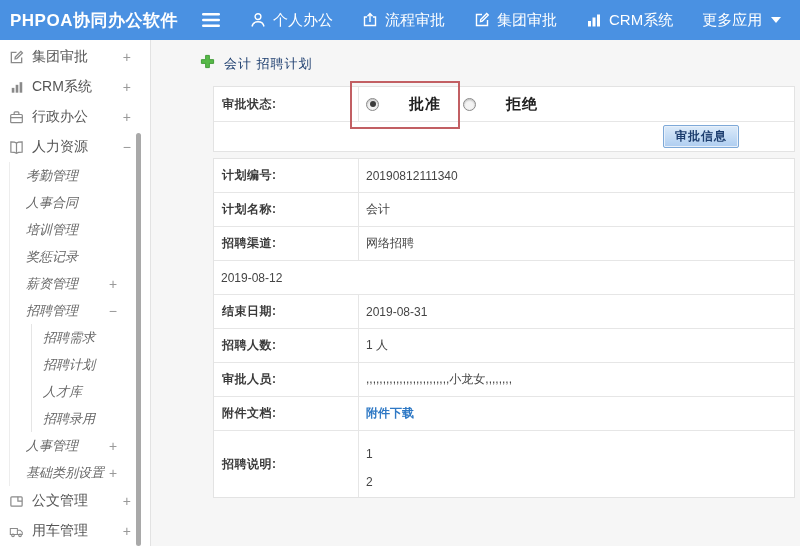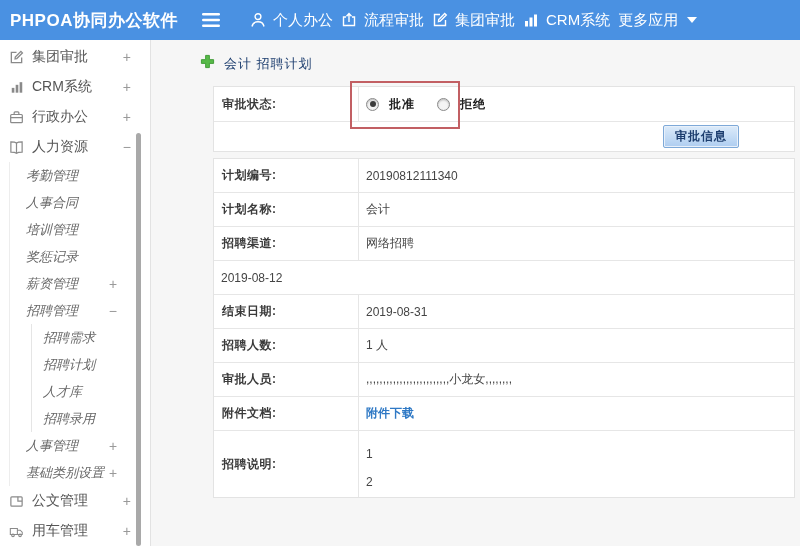--- a/index.html
+++ b/index.html
@@ -3,21 +3,21 @@
 <meta charset="utf-8">
 <style>
   * { margin:0; padding:0; box-sizing:border-box; }
   html,body { width:800px; height:546px; overflow:hidden;
     font-family:"Liberation Sans","DejaVu Sans",sans-serif; background:#f6f6f6; }
 
   
   .topbar { height:40px; background:#4a91e2; display:flex; align-items:center; color:#fff; }
   .brand { font-size:17px; font-weight:bold; padding-left:10px; width:190px; letter-spacing:.5px; }
   .hamburger { margin-left:12px; cursor:pointer; display:flex; align-items:center; }
-  .topnav { display:flex; align-items:center; margin-left:30px; gap:8px; }
+  .topnav { display:flex; align-items:center; margin-left:30px; gap:29px; }
   .topnav-item { display:flex; align-items:center; gap:7px; font-size:15px; cursor:pointer; }
   .topnav-item svg { display:block; }
   .caret { margin-left:2px; }
 
   
   .shell { display:flex; height:506px; }
   .sidebar { width:151px; background:#fff; border-right:1px solid #e2e2e2;
     position:relative; padding-top:2px; overflow:hidden; }
   .main { flex:1; position:relative; background:#f6f6f6; }
 
@@ -57,21 +57,21 @@
   .r66 { height:66px; }
   .r66 .lbl { align-items:center; }
   .r66 .val { flex-direction:column; align-items:flex-start; justify-content:flex-start;
     padding-top:9px; line-height:28px; }
 
   .radio-group { display:flex; align-items:center; gap:10px; }
   .radio { width:13px; height:13px; border-radius:50%; border:1px solid #8a8a8a;
     background:#f4f4f4; display:inline-flex; align-items:center; justify-content:center;
     box-shadow:inset 0 1px 2px rgba(0,0,0,.25); }
   .radio.sel::after { content:""; width:6px; height:6px; border-radius:50%; background:#3c3c3c; }
-  .radio-label { font-size:12px; font-weight:bold; color:#222; margin-left:0;
+  .radio-label { font-size:15px; font-weight:bold; color:#222; margin-left:20px;
     margin-right:12px; letter-spacing:1px; }
 
   .btn-approve { height:23px; padding:0 11px; font-size:12px; font-weight:bold; color:#1c3d6e;
     background:linear-gradient(#dcebfa,#aecdf0); border:1px solid #7ea9d8; border-radius:2px;
     letter-spacing:1px; cursor:pointer; box-shadow:0 0 0 1px #e8f0fa inset; }
 
   .link { color:#2f79c5; font-weight:bold; cursor:pointer; }
 
   .red-box { position:absolute; left:199px; top:41px; width:110px; height:48px;
     border:2px solid #c25f63; pointer-events:none; z-index:5; }

